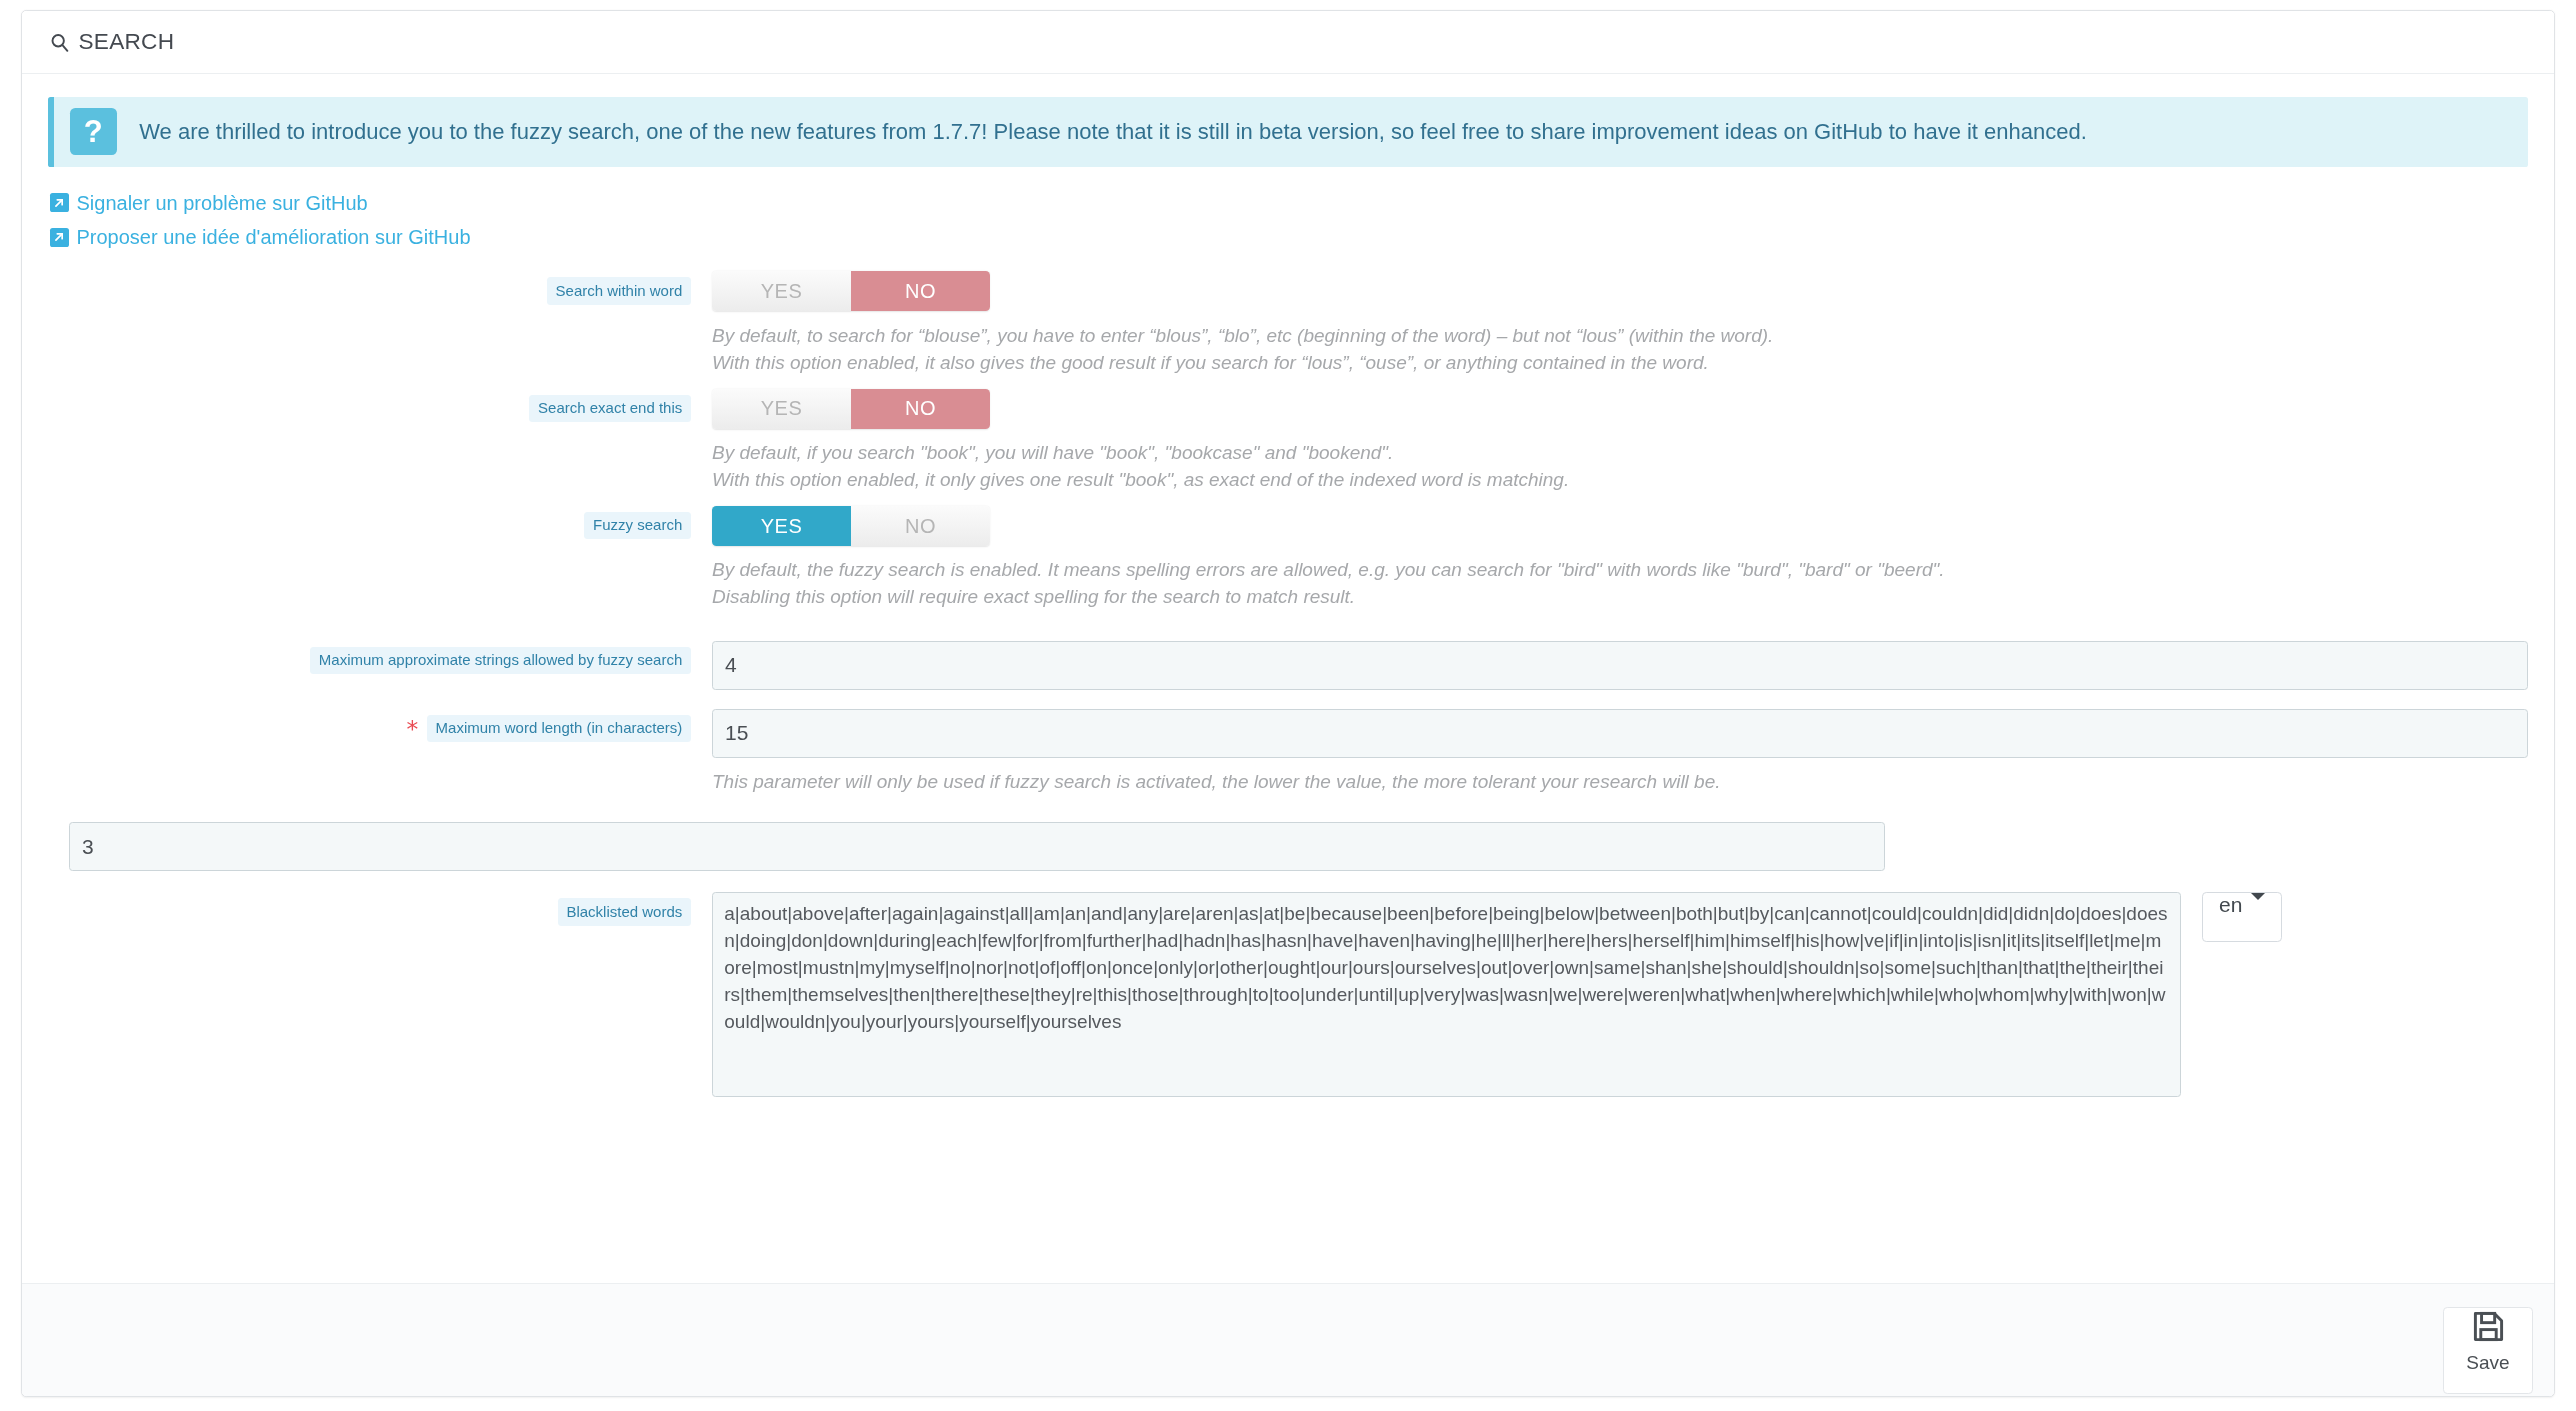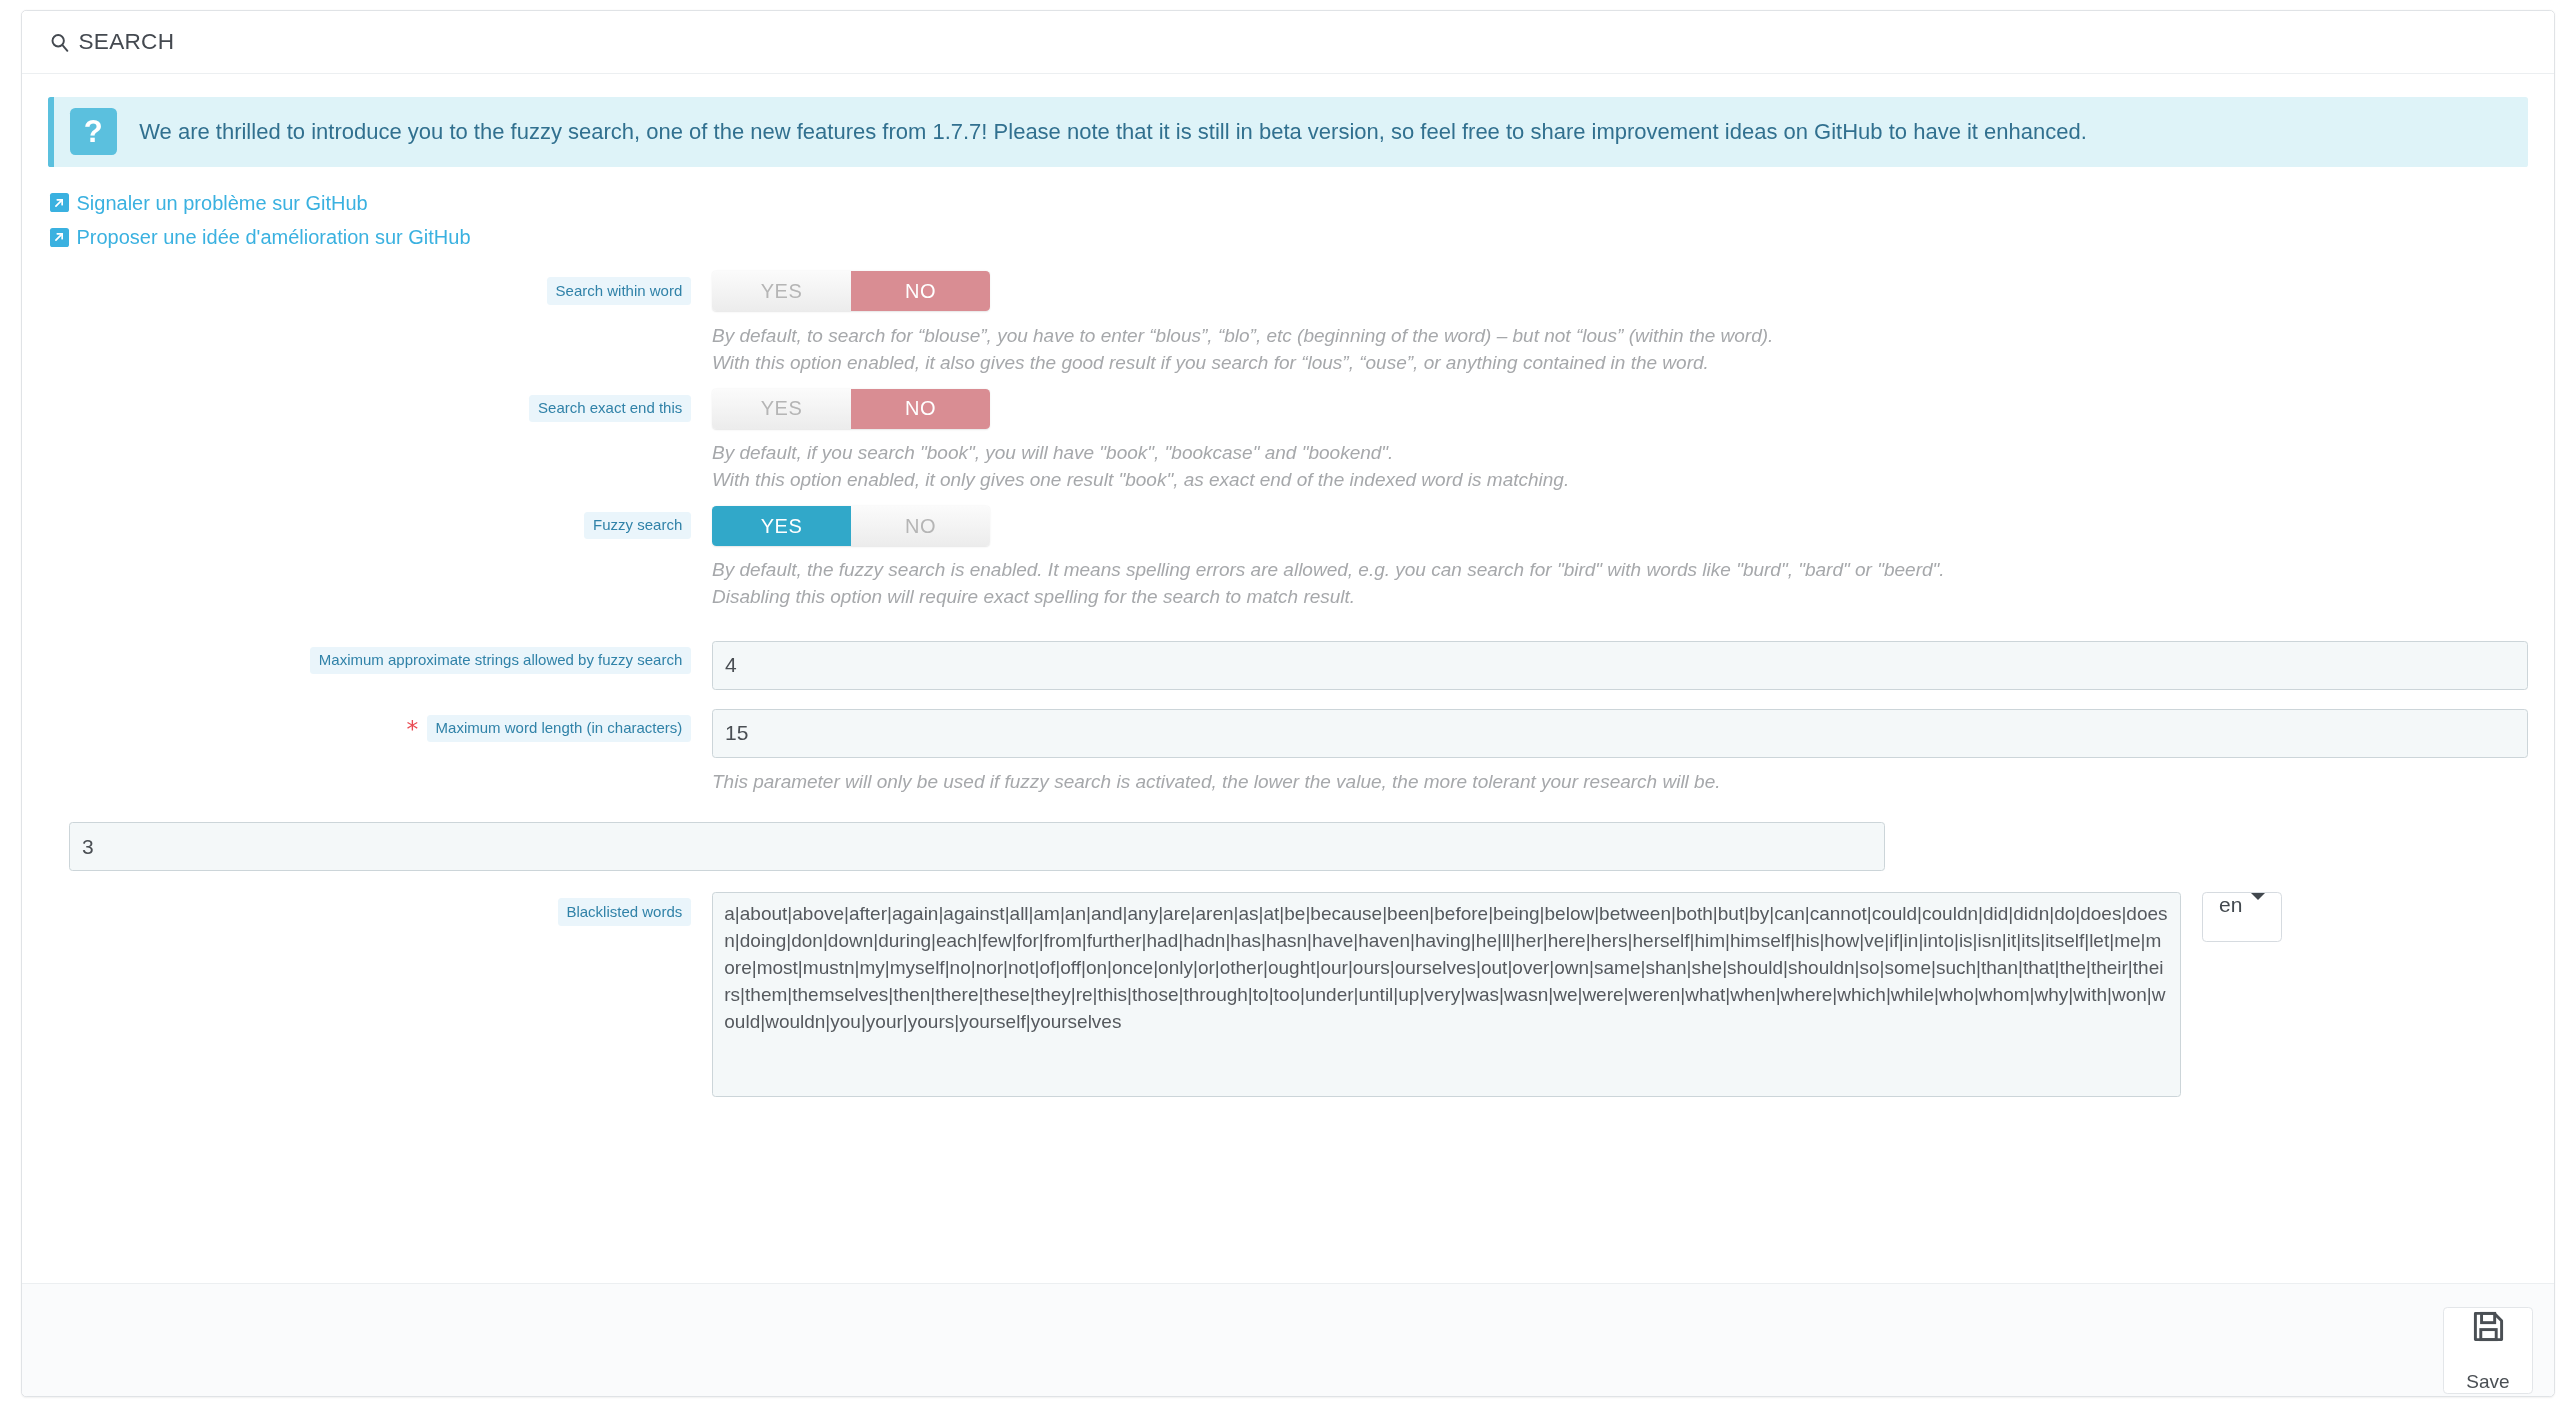--- a/index.html
+++ b/index.html
@@ -265,21 +265,21 @@
   }
   .save-btn {
     width: 90px;
     height: 87px;
     background: #ffffff;
     border: 0.9px solid #e3e6e9;
     border-radius: 4.3px;
     display: flex;
     flex-direction: column;
     align-items: center;
-    justify-content: space-between;
+    justify-content: flex-start;
     gap: 3.5px;
     cursor: pointer;
     color: #4a4f54;
     margin-top: 21px;
   }
   .save-btn .save-label { font-size: 19px; }
 </style>
 </head>
 <body>
 

